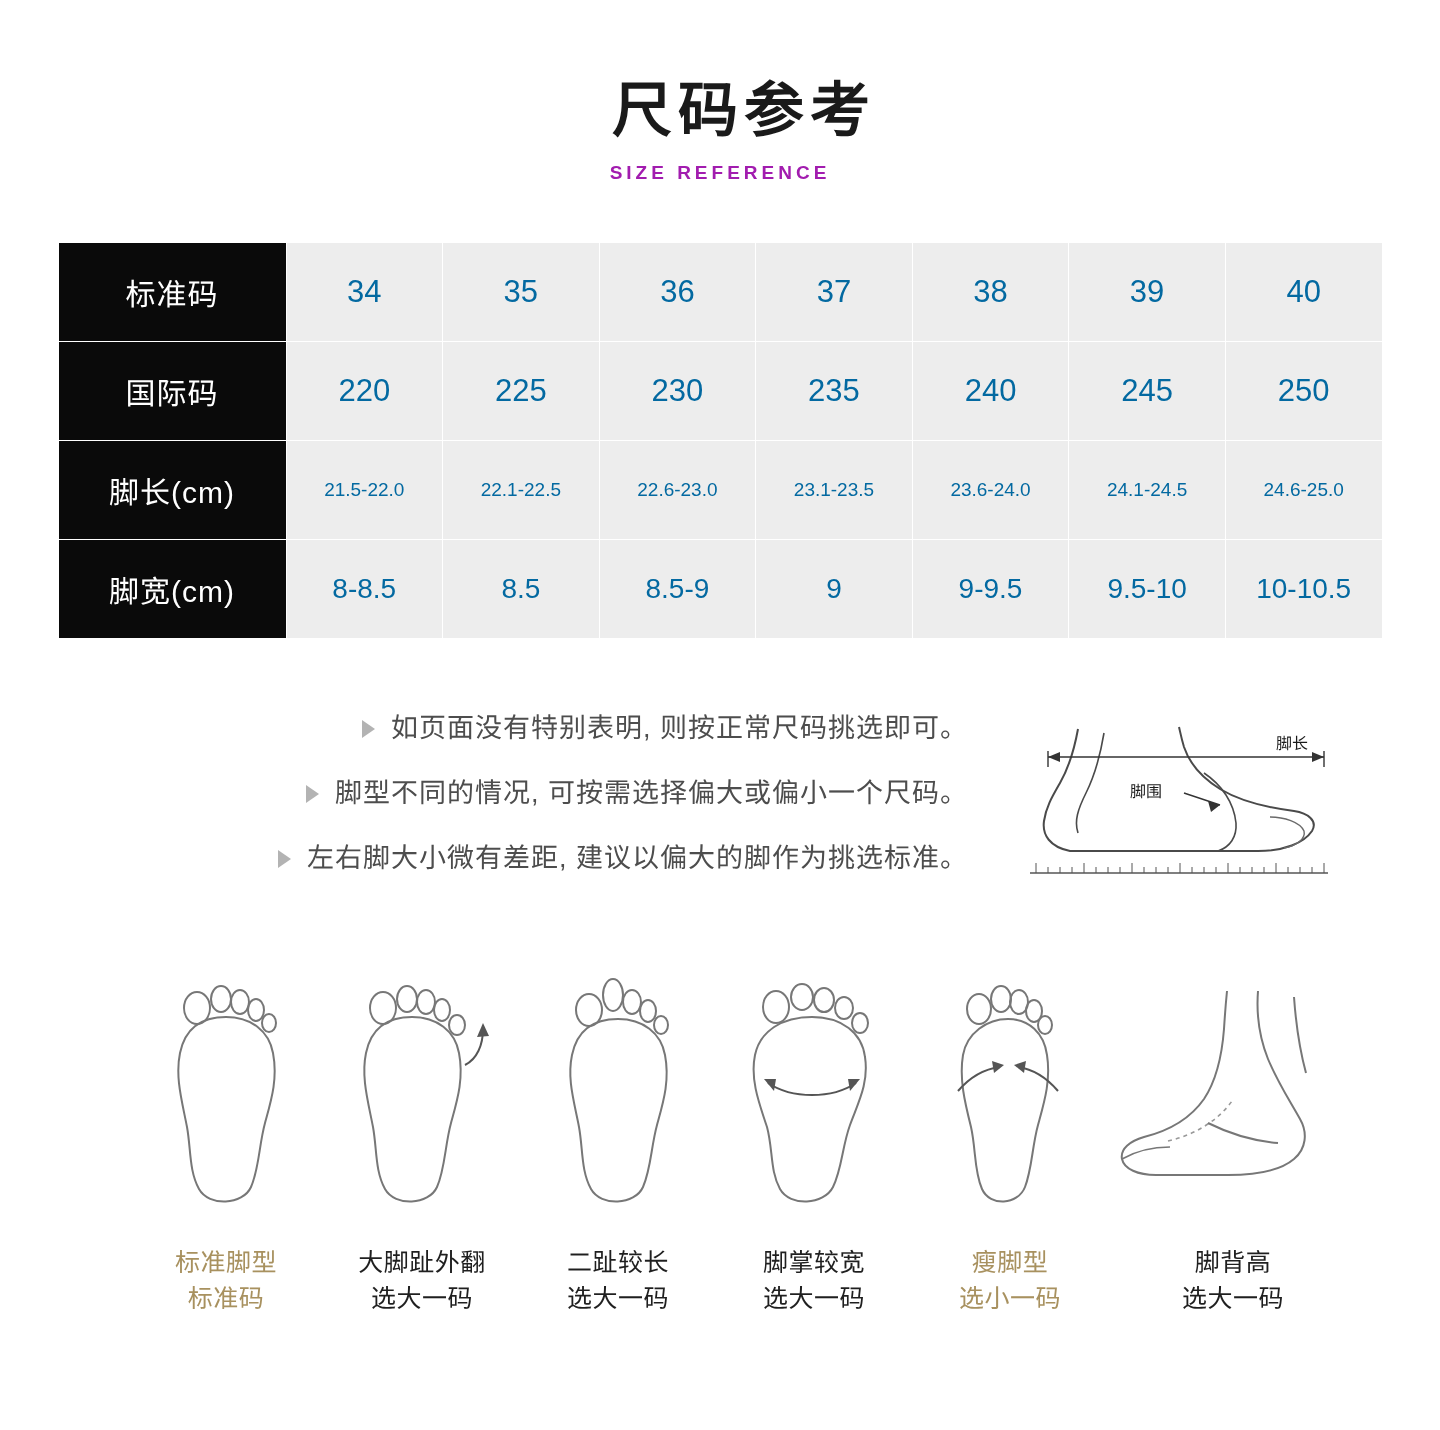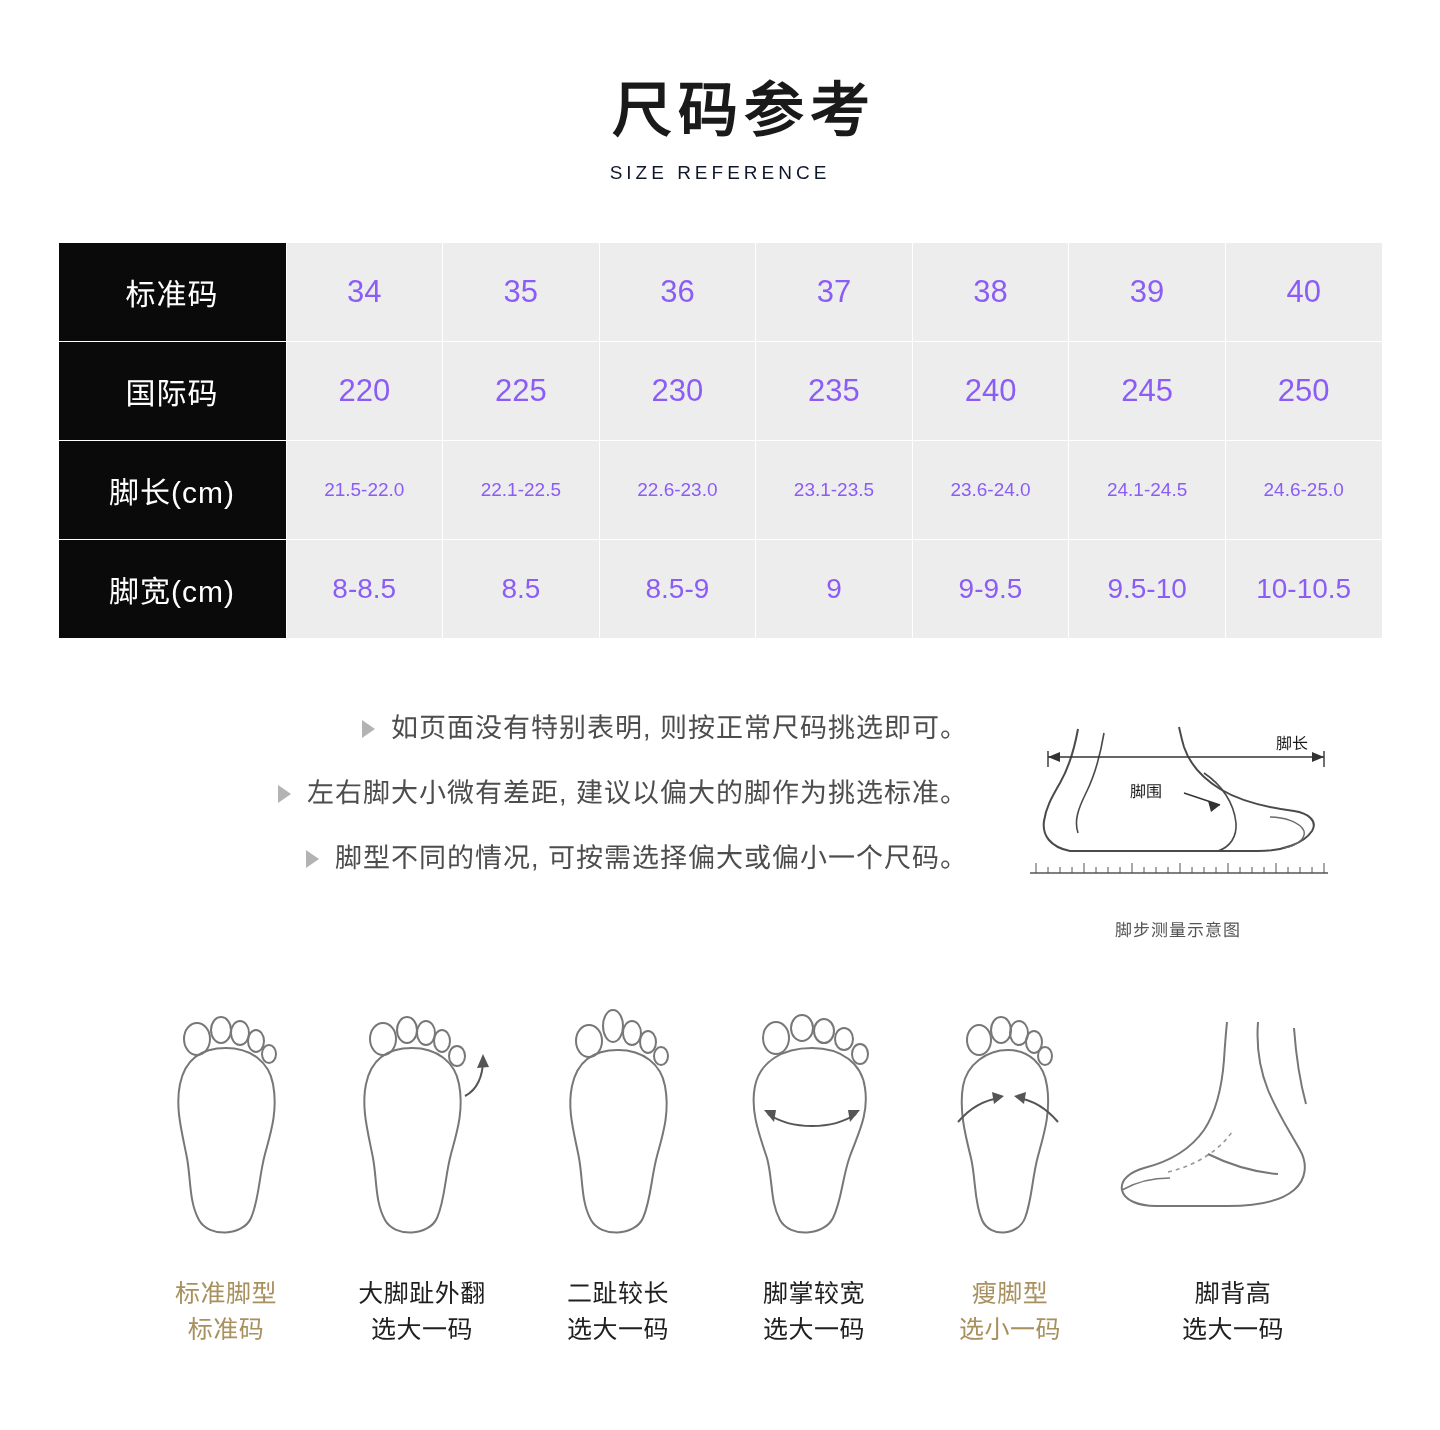--- a/index.html
+++ b/index.html
@@ -26,22 +26,22 @@
     font-weight: bold;
     letter-spacing: 6px;
     color: #1a1a1a;
     line-height: 1.1;
     padding-left: 48px;
   }
   .header-subtitle {
     margin-top: 18px;
     font-size: 19px;
     letter-spacing: 4px;
-    color: #0f172a;
-    font-weight: normal;
+    color: #a21caf;
+    font-weight: bold;
   }
 
   
   .table-wrap {
     margin: 58px auto 0 auto;
     width: 1325px;
   }
   table.size-table {
     border-collapse: collapse;
     width: 100%;
@@ -55,21 +55,21 @@
   }
   td.row-head {
     background: #0a0a0a;
     color: #ffffff;
     font-size: 30px;
     width: 225px;
     letter-spacing: 1px;
   }
   td.cell {
     background: #ededed;
-    color: #8b5cf6;
+    color: #0369a1;
     font-size: 31px;
   }
   td.cell.small {
     font-size: 19px;
   }
   td.cell.smaller {
     font-size: 28px;
   }
 
   
@@ -204,25 +204,25 @@
 
 <div class="mid-section">
 
   <div class="notes">
     <div class="note-row">
       <span class="note-arrow"></span>
       <span class="note-text">如页面没有特别表明, 则按正常尺码挑选即可。</span>
     </div>
     <div class="note-row">
       <span class="note-arrow"></span>
-      <span class="note-text">左右脚大小微有差距, 建议以偏大的脚作为挑选标准。</span>
+      <span class="note-text">脚型不同的情况, 可按需选择偏大或偏小一个尺码。</span>
     </div>
     <div class="note-row">
       <span class="note-arrow"></span>
-      <span class="note-text">脚型不同的情况, 可按需选择偏大或偏小一个尺码。</span>
+      <span class="note-text">左右脚大小微有差距, 建议以偏大的脚作为挑选标准。</span>
     </div>
   </div>
 
   <div class="measure">
     <svg width="340" height="185" viewBox="0 0 340 185">
 
       <path d="M70 8 C 66 30, 60 48, 52 62 C 44 76, 38 86, 36 100 C 34 114, 42 126, 62 130 L 250 130 C 276 130, 296 122, 304 110 C 310 100, 300 92, 286 90 C 262 87, 232 80, 212 68 C 196 58, 182 44, 176 26 C 173 16, 172 10, 171 6" fill="none" stroke="#4a4a4a" stroke-width="2"></path>
 
       <path d="M96 12 C 92 36, 86 56, 78 72 C 70 88, 66 100, 70 112" fill="none" stroke="#4a4a4a" stroke-width="1.6"></path>
 
@@ -263,21 +263,20 @@
           <line x1="232" y1="146" x2="232" y2="152"></line>
         <line x1="244" y1="146" x2="244" y2="152"></line>
           <line x1="256" y1="146" x2="256" y2="152"></line>
         <line x1="268" y1="142" x2="268" y2="152"></line>
           <line x1="280" y1="146" x2="280" y2="152"></line>
         <line x1="292" y1="146" x2="292" y2="152"></line>
           <line x1="304" y1="146" x2="304" y2="152"></line>
         <line x1="316" y1="142" x2="316" y2="152"></line>
       </g>
     </svg>
-    <div class="measure-caption">脚步测量示意图</div>
   </div>
 </div>
 
 <div class="foot-types">
 
   <div class="foot-item">
     <div class="foot-svg">
       <svg width="150" height="245" viewBox="0 0 150 245">
         <path d="M75 44 C 100 44, 118 58, 122 80 C 127 106, 120 128, 114 150 C 108 172, 108 196, 100 214 C 92 232, 58 234, 48 216 C 38 198, 40 176, 36 154 C 31 128, 24 104, 29 80 C 34 56, 50 44, 75 44 Z" fill="none" stroke="#777" stroke-width="2"></path>
         <ellipse cx="46" cy="35" rx="13" ry="16" fill="none" stroke="#777" stroke-width="2"></ellipse>

